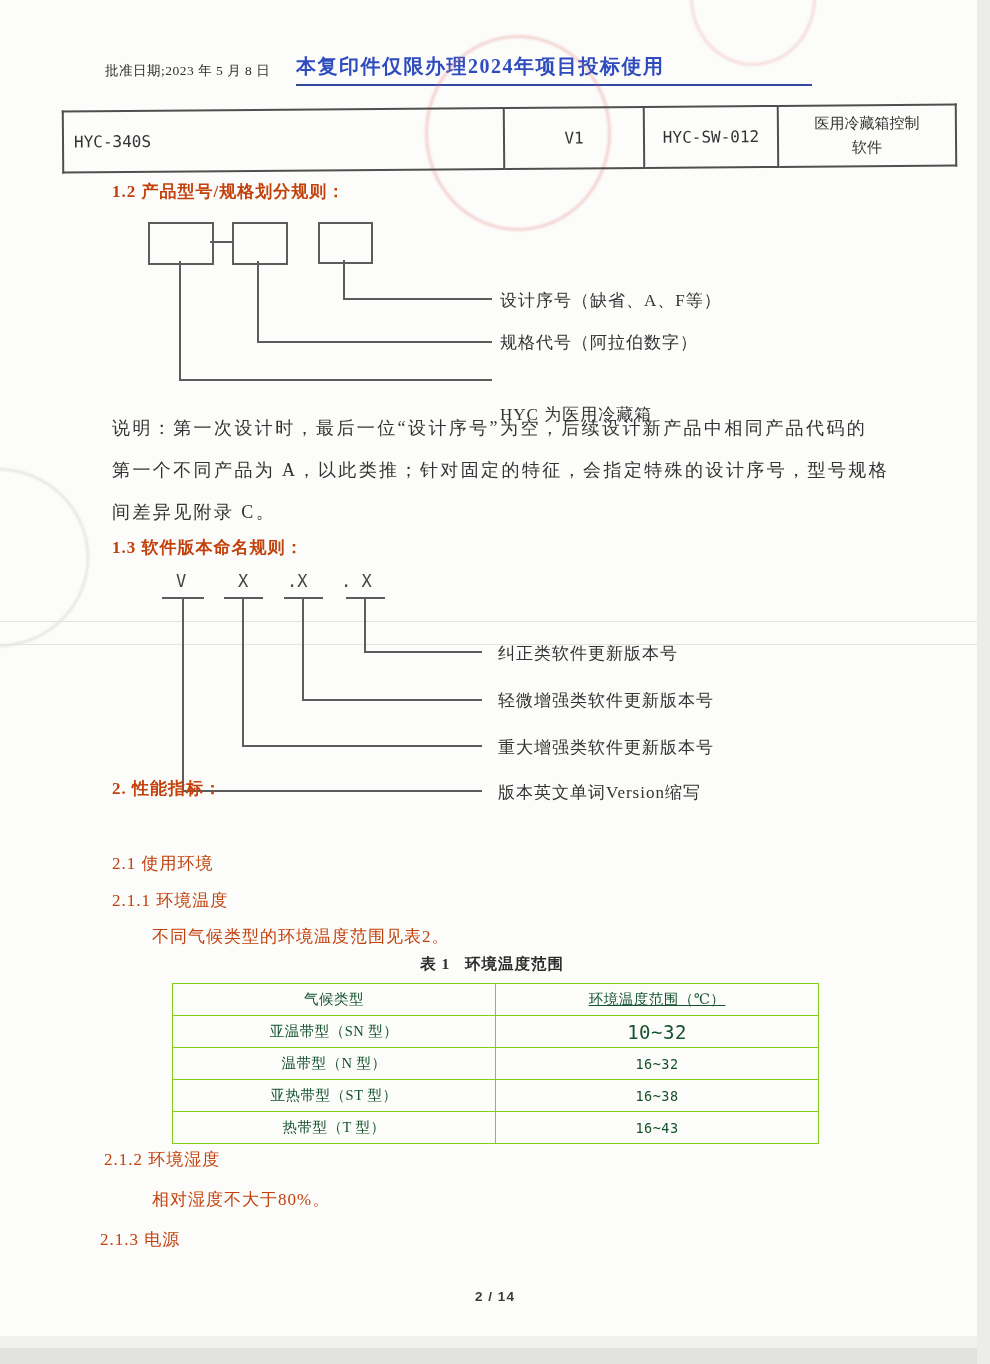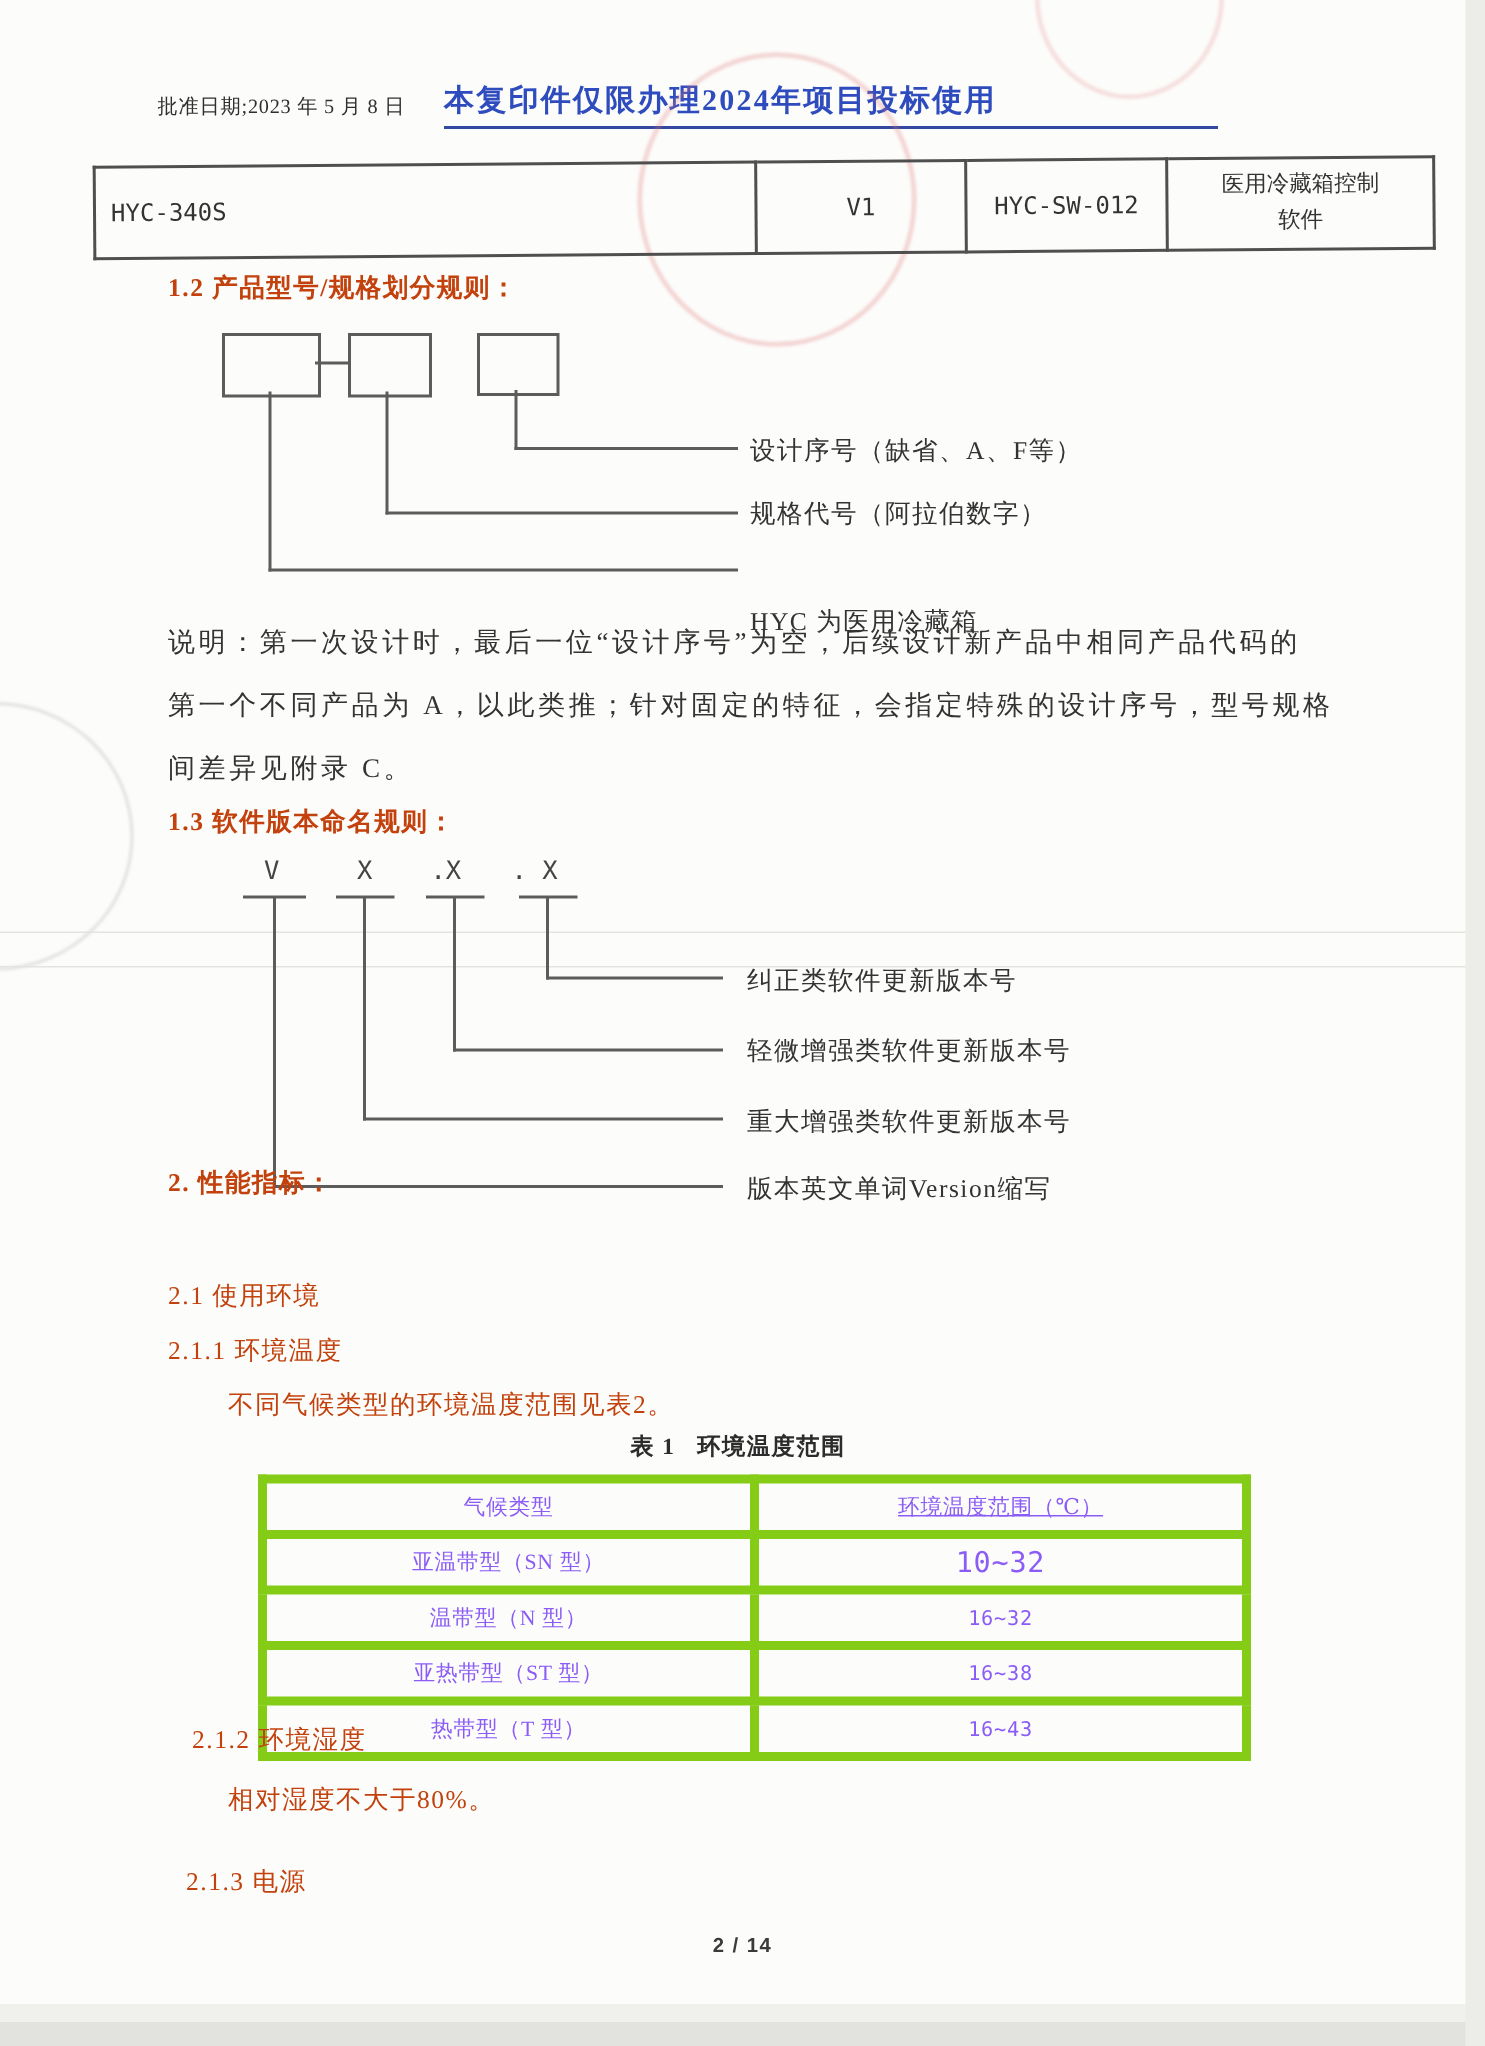--- a/index.html
+++ b/index.html
@@ -18,21 +18,21 @@
   .box{position:absolute;border:2px solid #5c5c5c;background:transparent;}
   .heading{font-size:17px;color:#c2410c;letter-spacing:1px;}
   .bold{font-weight:700;}
   .semibold{font-weight:600;}
   .dlabel{position:absolute;font-size:17px;color:#333;letter-spacing:1px;white-space:pre;}
   .bodyline{position:absolute;font-size:18px;color:#333;letter-spacing:2.4px;white-space:pre;}
   .vchar{position:absolute;font-size:17px;color:#444;white-space:pre;font-family:"DejaVu Sans Mono","Liberation Mono",monospace;}
   table.ht{position:absolute;border-collapse:collapse;table-layout:fixed;background:transparent;}
   table.ht td{border:2px solid #4f4f4f;font-size:16px;color:#333;text-align:center;vertical-align:middle;}
   table.t1{position:absolute;border-collapse:collapse;table-layout:fixed;}
-  table.t1 td{border:6px solid #84cc16;font-size:14.5px;color:#8b5cf6;text-align:center;vertical-align:middle;height:29px;letter-spacing:0.5px;}
+  table.t1 td{border:1px solid #84cc16;font-size:14.5px;color:#14532d;text-align:center;vertical-align:middle;height:29px;letter-spacing:0.5px;}
   .stamp{position:absolute;border-radius:50%;pointer-events:none;filter:blur(1px);}
 </style>
 </head>
 <body>
 
 <div class="page">
 
   <span class="abs" style="left:105px;top:62px;font-size:13.5px;color:#2f2f2f;letter-spacing:0.5px;">批准日期;2023 年 5 月 8 日</span>
   <span class="abs semibold" style="left:296px;top:53px;font-size:20px;color:#2f4cbe;letter-spacing:1.5px;">本复印件仅限办理2024年项目投标使用</span>
   <div class="abs" style="left:296px;top:84px;width:516px;height:2px;background:#33489f;"></div>
@@ -131,23 +131,23 @@
       <td>亚热带型（ST 型）</td>
       <td class="mono" style="font-size:13.5px;">16~38</td>
     </tr>
     <tr>
       <td>热带型（T 型）</td>
       <td class="mono" style="font-size:13.5px;">16~43</td>
     </tr>
   </tbody>
     </table>
 
-  <span class="abs heading" style="left:128px;top:1148px;">2.1.2 环境湿度</span>
+  <span class="abs heading" style="left:104px;top:1148px;">2.1.2 环境湿度</span>
   <span class="abs heading" style="left:152px;top:1188px;">相对湿度不大于80%。</span>
-  <span class="abs heading" style="left:124px;top:1228px;margin-top:15px;">2.1.3 电源</span>
+  <span class="abs heading" style="left:100px;top:1228px;">2.1.3 电源</span>
 
   <div class="abs sans bold" style="left:0;top:1289px;width:990px;text-align:center;font-size:13.5px;color:#3b3b3b;letter-spacing:1px;">2 / 14</div>
 
   <div class="abs" style="left:0;top:1336px;width:990px;height:12px;background:#f0f0ec;"></div>
   <div class="abs" style="left:0;top:1348px;width:990px;height:16px;background:#e2e2de;"></div>
   <div class="abs" style="left:977px;top:0;width:13px;height:1364px;background:#ececе8;background:#ecece8;"></div>
 
 </div>
 
 </body></html>

